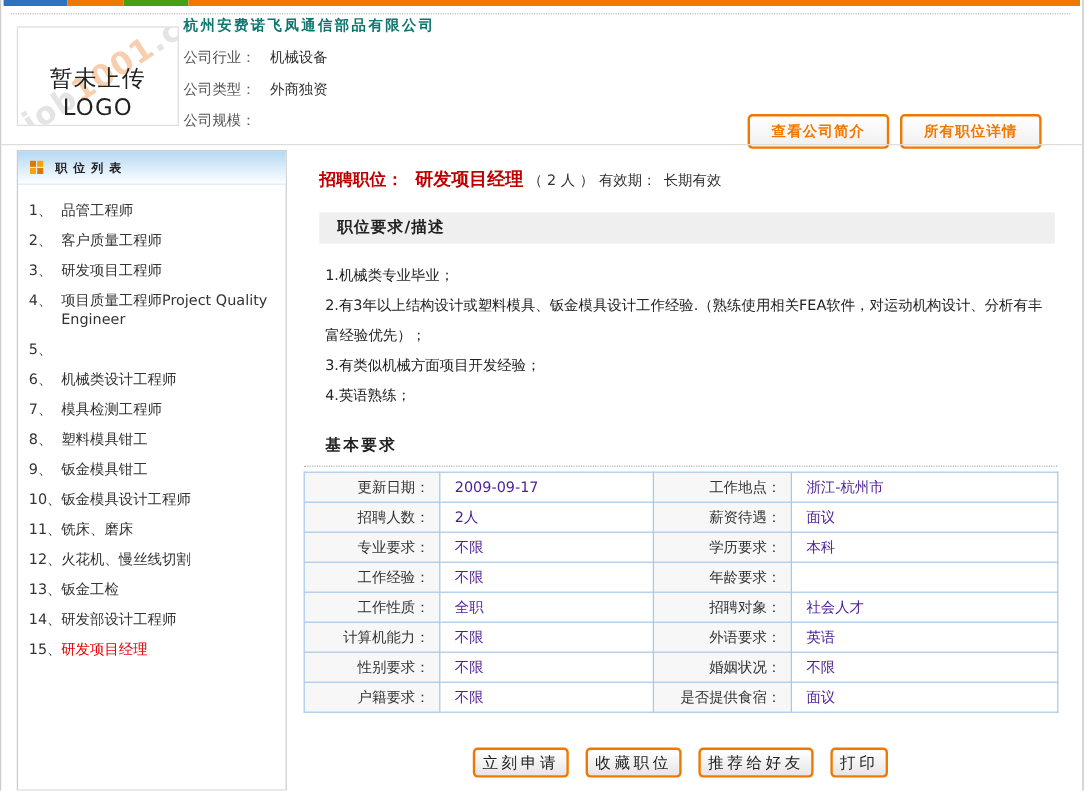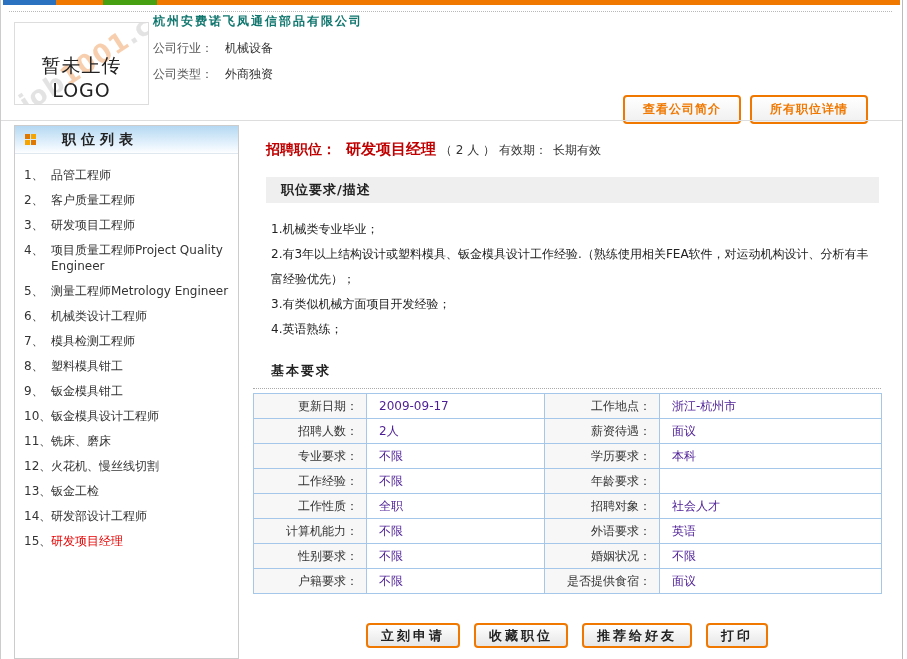--- a/index.html
+++ b/index.html
@@ -59,21 +59,21 @@
     height: 28px; display: flex; align-items: center; padding-left: 10px;
     background: linear-gradient(#b5d8f2, #eef7fe 80%, #fdfeff);
     border-bottom: 1px solid #dfe8ef;
   }
   .grid-icon { display: inline-grid; grid-template-columns: 5px 5px; grid-gap: 1px; margin-right: 10px; }
   .grid-icon i { width: 5px; height: 5px; }
   .grid-icon i:nth-child(1) { background: #e07800; }
   .grid-icon i:nth-child(2) { background: #f5a400; }
   .grid-icon i:nth-child(3) { background: #f5a400; }
   .grid-icon i:nth-child(4) { background: #e07800; }
-  .sidebar-title { font-size: 14px; font-weight: bold; color: #222; letter-spacing: 5px; margin-left: 16px; }
+  .sidebar-title { font-size: 10px; font-weight: bold; color: #222; letter-spacing: 5px; }
   .job-list { list-style: none; padding: 13px 6px 0 9px; }
   .job-item { display: flex; font-size: 12px; line-height: 16px; margin-bottom: 9px; color: #333; cursor: pointer; }
   .job-item .num { width: 27px; flex-shrink: 0; color: #333; }
   .job-item .txt { color: #333; }
   .job-item.active .txt { color: #e60000; }
 
   
   .main { position: absolute; left: 252px; top: 125px; width: 646px; bottom: 0; }
   .job-title-row { position: absolute; left: 13px; top: 15px; display: flex; align-items: baseline; white-space: nowrap; }
   .jt-prefix { font-size: 14px; font-weight: bold; color: #c00000; }
@@ -92,21 +92,21 @@
   .basic-table { position: absolute; left: 0; top: 268px; border-collapse: collapse; }
   .basic-table td { border: 1px solid #a5c8ea; height: 25px; font-size: 12px; color: #4c1d95; }
   .basic-table td.lbl { background: #f7f7f7; text-align: right; padding-right: 8px; color: #333; }
   .basic-table td.val { background: #fff; text-align: left; padding-left: 12px; }
   .c1 { width: 113px; } .c2 { width: 178px; } .c3 { width: 115px; } .c4 { width: 222px; }
 
   .actions { position: absolute; left: 0; top: 498px; width: 628px; display: flex; justify-content: center; gap: 14px; }
   .abtn {
     height: 25px; border: 2px solid #f07800; border-radius: 4px;
     background: linear-gradient(#ffffff, #e6e6e6); color: #222;
-    font-size: 13px; font-weight: bold; letter-spacing: 3px; padding: 0 13px;
+    font-size: 13px; font-weight: normal; letter-spacing: 3px; padding: 0 6px;
     cursor: pointer; font-family: inherit;
   }
 </style>
 </head>
 <body>
 
 <div class="page">
 
   <div class="topbar">
     <div class="seg1" style="background: rgb(43, 114, 192);"></div>
@@ -122,20 +122,24 @@
   </div>
   <h1 class="company-name">杭州安费诺飞凤通信部品有限公司</h1>
   <div class="company-fields">
       <div class="company-field">
         <span class="fl">公司行业：</span>
         <span class="fv">机械设备</span>
       </div>
       <div class="company-field">
         <span class="fl">公司类型：</span>
         <span class="fv">外商独资</span>
+      </div>
+      <div class="company-field">
+        <span class="fl">公司规模：</span>
+        <span class="fv"></span>
       </div>
     </div>
   <div class="header-buttons">
       <button class="hbtn">查看公司简介</button>
       <button class="hbtn">所有职位详情</button>
     </div>
   <div class="header-divider"></div>
 
   <aside class="sidebar">
     <div class="sidebar-header">
@@ -159,21 +163,20 @@
         <li class="job-item">
           <span class="num">3、</span>
           <span class="txt">研发项目工程师</span>
         </li>
         <li class="job-item">
           <span class="num">4、</span>
           <span class="txt">项目质量工程师Project Quality Engineer</span>
         </li>
         <li class="job-item">
           <span class="num">5、</span>
-          <span class="txt">测量工程师Metrology Engineer</span>
         </li>
         <li class="job-item">
           <span class="num">6、</span>
           <span class="txt">机械类设计工程师</span>
         </li>
         <li class="job-item">
           <span class="num">7、</span>
           <span class="txt">模具检测工程师</span>
         </li>
         <li class="job-item">

